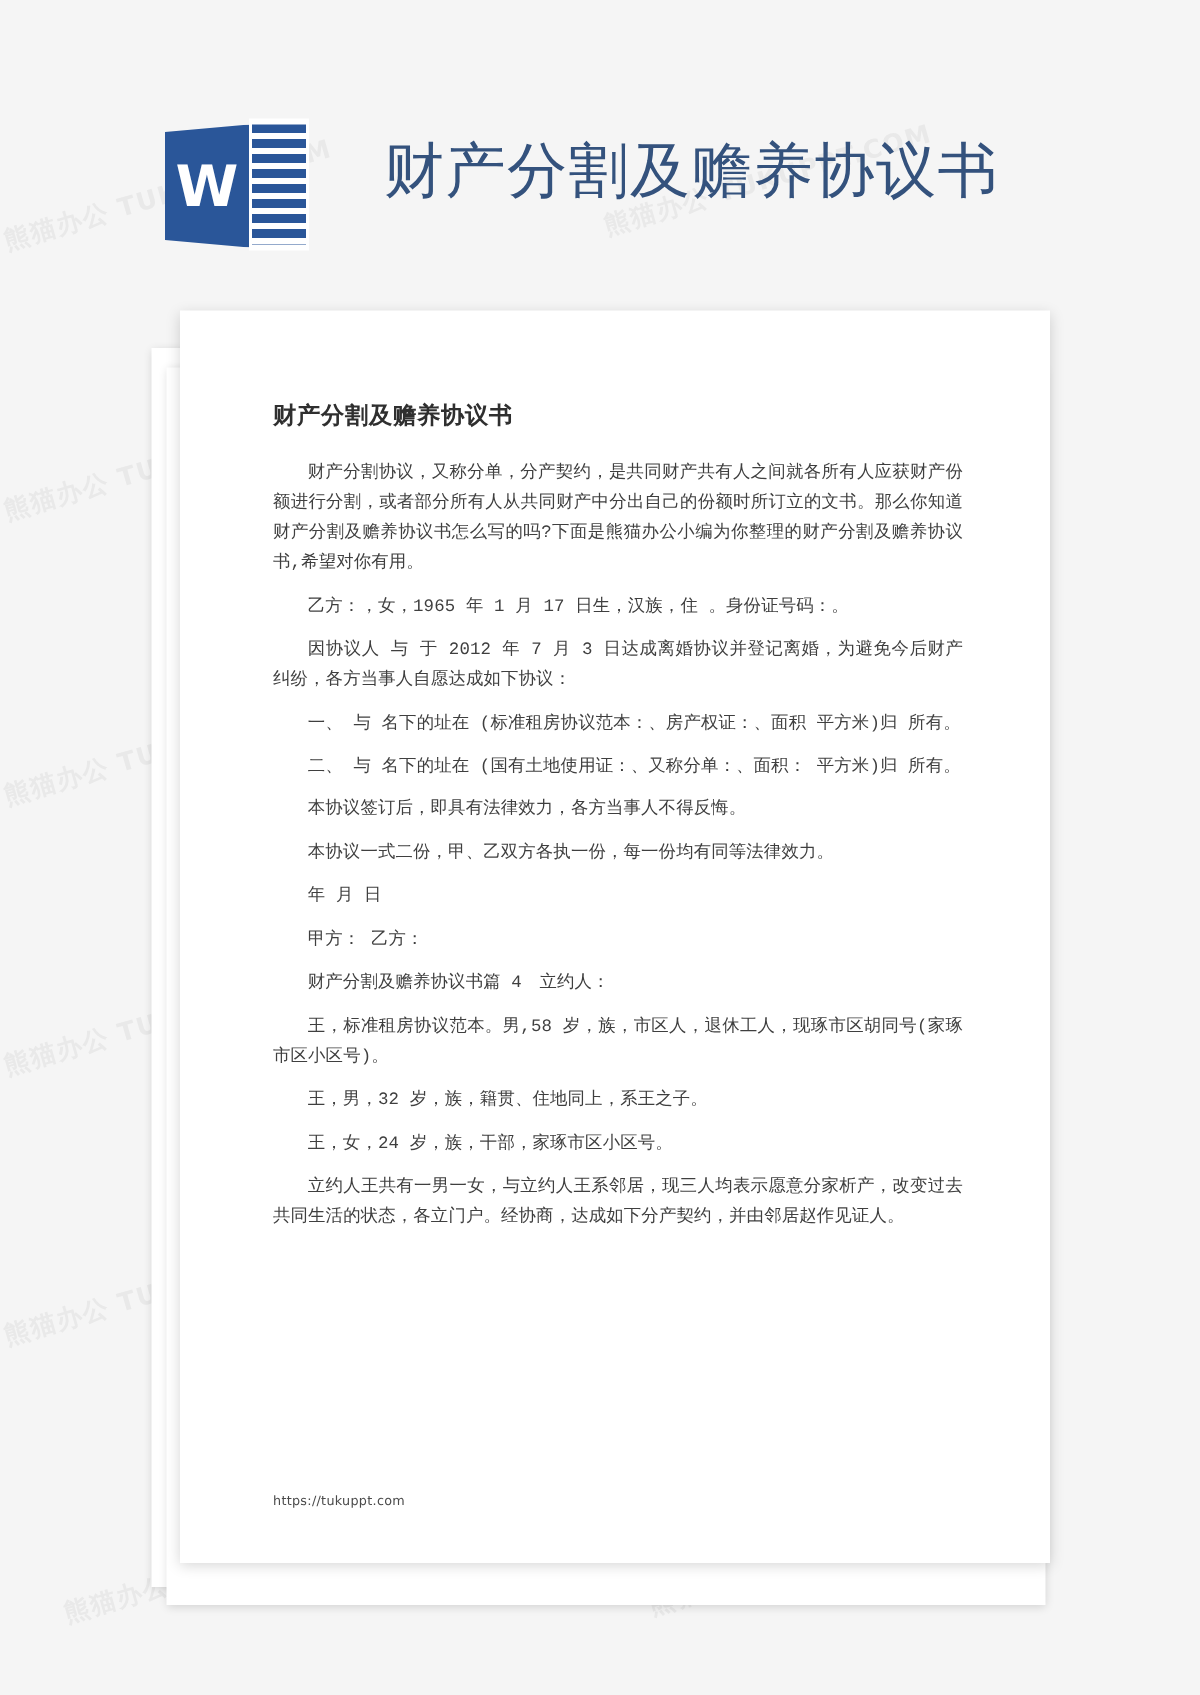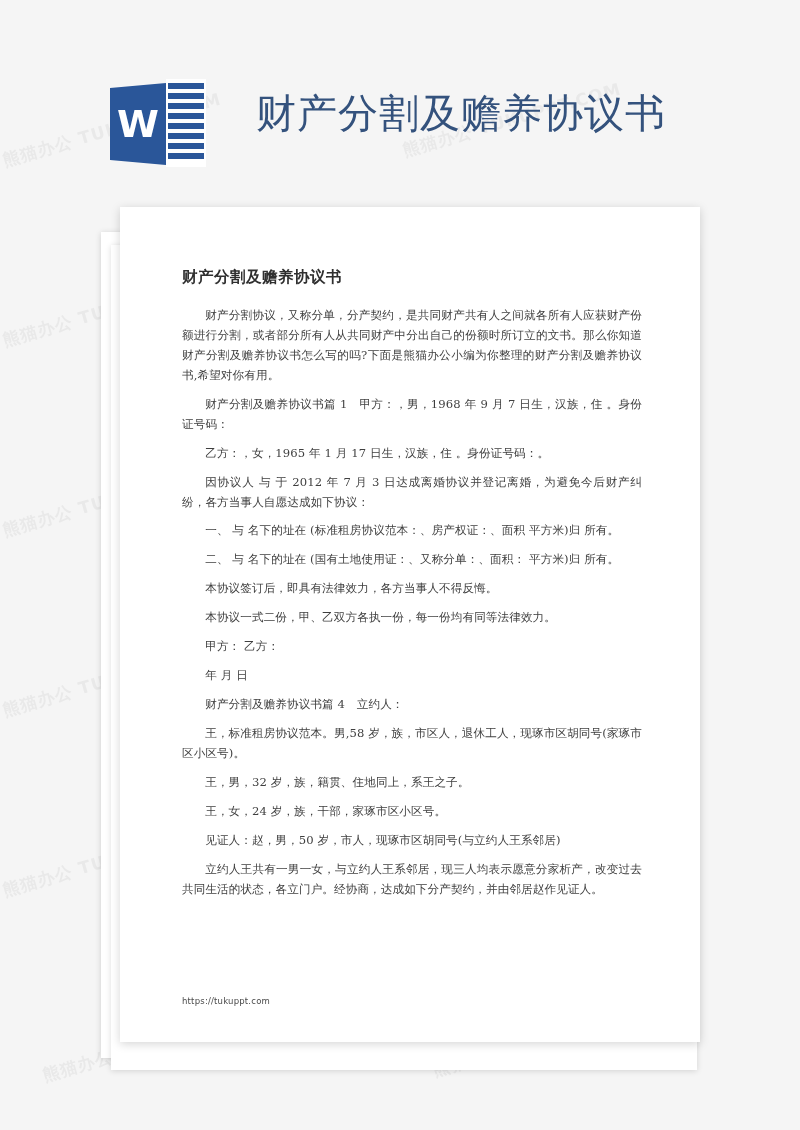--- a/index.html
+++ b/index.html
@@ -162,20 +162,21 @@
   .para {
     font-size: 11.6px;
     line-height: 1.72;
     margin: 0 0 9px 0;
     text-align: justify;
     color: #3f3f3f;
     letter-spacing: 0.1px;
   }
   .para.indent {
     text-indent: 2em;
+    font-family: Liberation Mono, monospace;
   }
   #doc-url {
     position: absolute;
     left: 62px;
     bottom: 36px;
     font-family: "DejaVu Sans", sans-serif;
     font-size: 8.5px;
     color: #4a4a4a;
     letter-spacing: 0.2px;
   }
@@ -211,32 +212,30 @@
 </div>
 
 <div id="stack">
   <div class="sheet" id="sheet-back-1"></div>
   <div class="sheet" id="sheet-back-2"></div>
   <div class="sheet" id="sheet-main">
     <div id="doc">
       <div id="doc-title">财产分割及赡养协议书</div>
       <div id="doc-body">
           <p class="para indent">财产分割协议，又称分单，分产契约，是共同财产共有人之间就各所有人应获财产份额进行分割，或者部分所有人从共同财产中分出自己的份额时所订立的文书。那么你知道财产分割及赡养协议书怎么写的吗?下面是熊猫办公小编为你整理的财产分割及赡养协议书,希望对你有用。</p>
-          <p class="para indent">财产分割及赡养协议书篇 1　甲方：，男，1968 年 9 月 7 日生，汉族，住 。身份证号码：</p>
           <p class="para indent">乙方：，女，1965 年 1 月 17 日生，汉族，住 。身份证号码：。</p>
           <p class="para indent">因协议人 与 于 2012 年 7 月 3 日达成离婚协议并登记离婚，为避免今后财产纠纷，各方当事人自愿达成如下协议：</p>
           <p class="para indent">一、 与 名下的址在 (标准租房协议范本：、房产权证：、面积 平方米)归 所有。</p>
           <p class="para indent">二、 与 名下的址在 (国有土地使用证：、又称分单：、面积： 平方米)归 所有。</p>
           <p class="para indent">本协议签订后，即具有法律效力，各方当事人不得反悔。</p>
           <p class="para indent">本协议一式二份，甲、乙双方各执一份，每一份均有同等法律效力。</p>
+          <p class="para indent">年 月 日</p>
           <p class="para indent">甲方： 乙方：</p>
-          <p class="para indent">年 月 日</p>
           <p class="para indent">财产分割及赡养协议书篇 4　立约人：</p>
           <p class="para indent">王，标准租房协议范本。男,58 岁，族，市区人，退休工人，现琢市区胡同号(家琢市区小区号)。</p>
           <p class="para indent">王，男，32 岁，族，籍贯、住地同上，系王之子。</p>
           <p class="para indent">王，女，24 岁，族，干部，家琢市区小区号。</p>
-          <p class="para indent">见证人：赵，男，50 岁，市人，现琢市区胡同号(与立约人王系邻居)</p>
           <p class="para indent">立约人王共有一男一女，与立约人王系邻居，现三人均表示愿意分家析产，改变过去共同生活的状态，各立门户。经协商，达成如下分产契约，并由邻居赵作见证人。</p>
         </div>
       <div id="doc-url">https://tukuppt.com</div>
     </div>
   </div>
 </div>
 
 </body></html>

